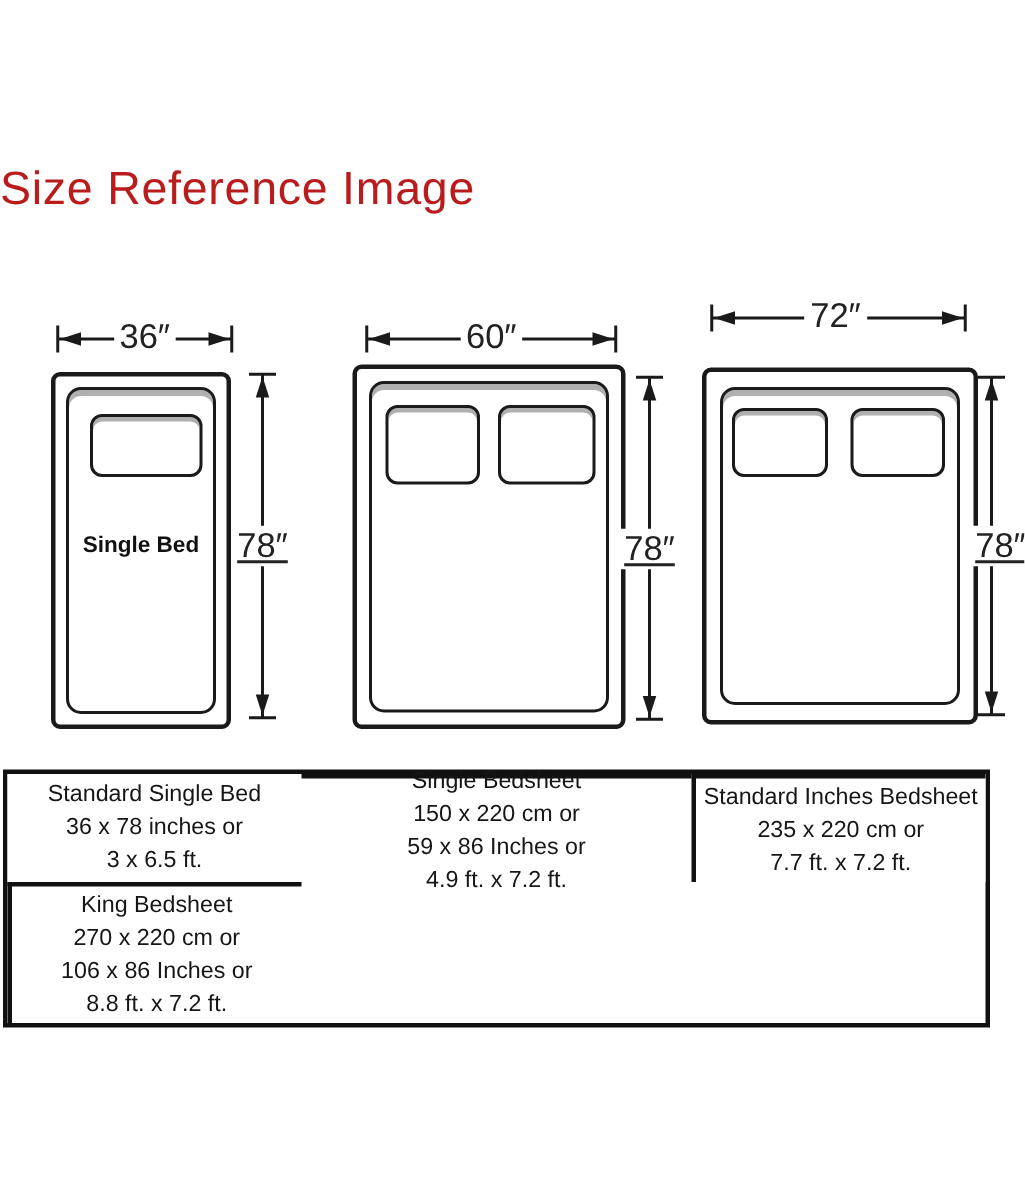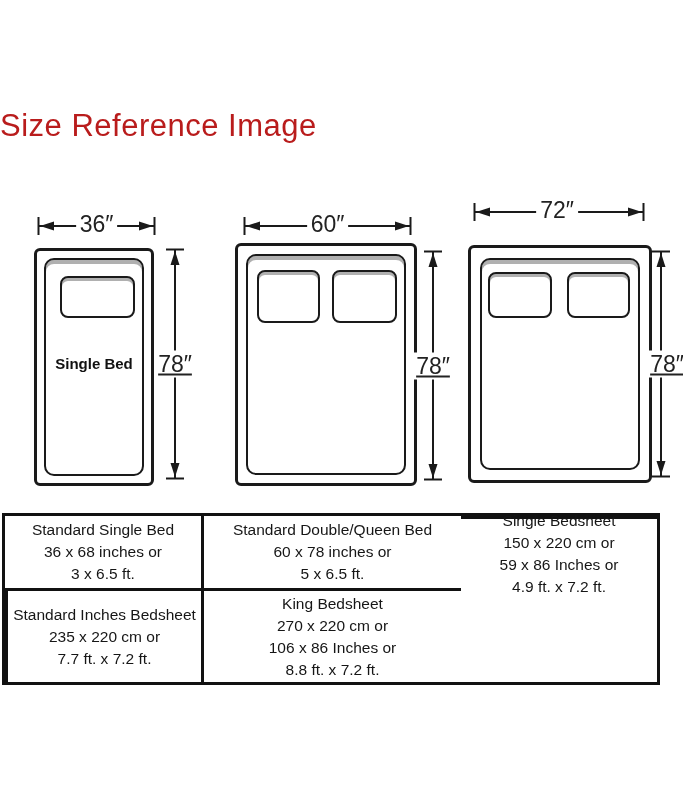--- a/index.html
+++ b/index.html
@@ -155,27 +155,22 @@
       <polygon points="12,3 7.5,17 16.5,17" fill="#1a1a1a"></polygon>
       <polygon points="12,225 7.5,211 16.5,211" fill="#1a1a1a"></polygon>
     </svg>
     <span class="dim-label shift-r">78″</span>
   </div>
 
   <div class="size-table">
 
     <div class="tcell first-col">
       <div>Standard Single Bed</div>
-      <div>36 x 68 inches or</div>
+      <div>36 x 78 inches or</div>
       <div>3 x 6.5 ft.</div>
-    </div>
-    <div class="tcell">
-      <div>Standard Double/Queen Bed</div>
-      <div>60 x 78 inches or</div>
-      <div>5 x 6.5 ft.</div>
     </div>
 
     <div class="tcell first-col second-row">
       <div>Single Bedsheet</div>
       <div>150 x 220 cm or</div>
       <div>59 x 86 Inches or</div>
       <div>4.9 ft. x 7.2 ft.</div>
     </div>
     <div class="tcell second-row">
       <div>Standard Inches Bedsheet</div>

